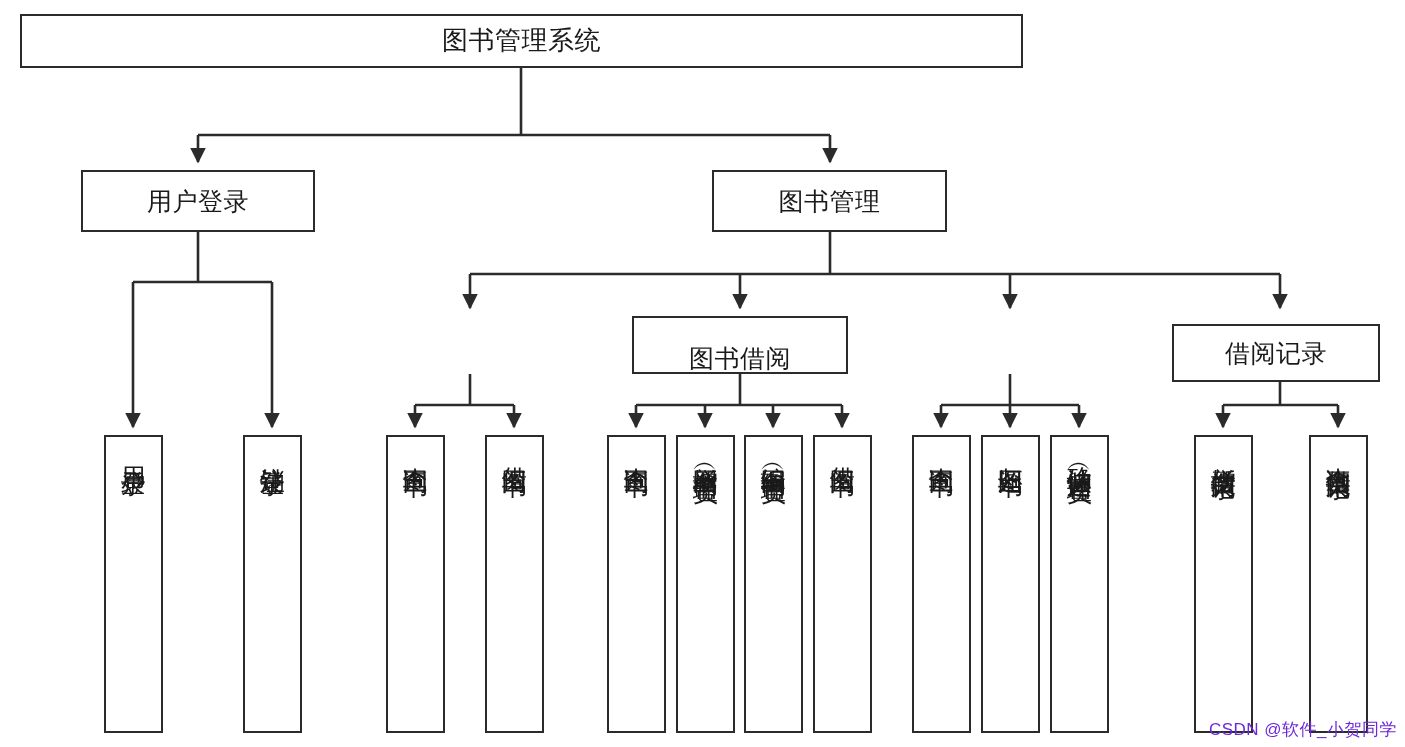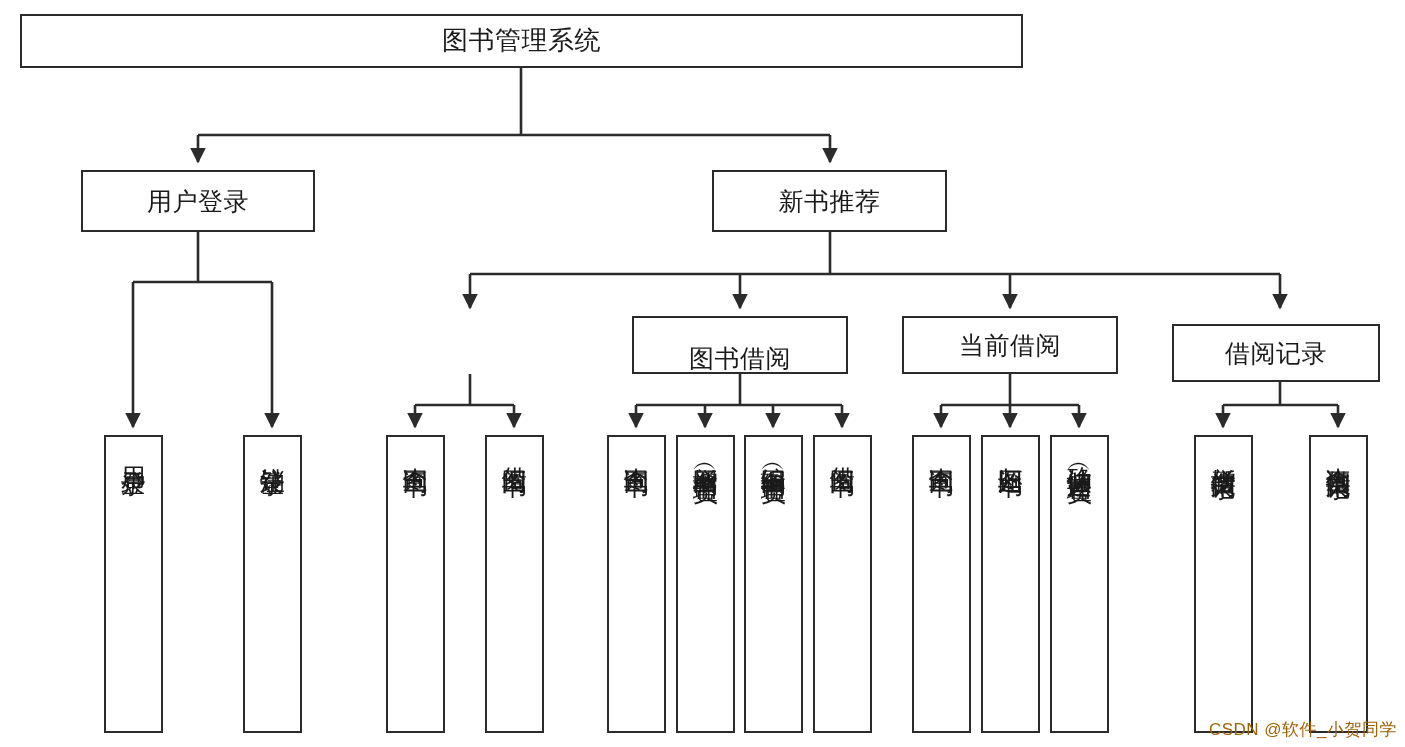--- a/index.html
+++ b/index.html
@@ -36,21 +36,21 @@
     line-height:1.14;
     letter-spacing:2px;
     white-space:nowrap;
     margin:0 auto;
   }
   #watermark{
     position:absolute;
     right:8px;
     bottom:6px;
     font-size:17px;
-    color:#a16207;
+    color:#6d28d9;
     letter-spacing:0.5px;
     white-space:nowrap;
     pointer-events:none;
   }
 </style>
 </head>
 <body>
 
 <div id="canvas">
 
@@ -105,28 +105,25 @@
   </svg>
 
   <div class="node h-node root" style="left:20px;top:14px;width:1003px;height:54px;">
     <span class="label">图书管理系统</span>
   </div>
 
   <div class="node h-node" style="left:81px;top:170px;width:234px;height:62px;">
     <span class="label">用户登录</span>
   </div>
   <div class="node h-node" style="left:712px;top:170px;width:235px;height:62px;">
-    <span class="label">新书推荐</span>
+    <span class="label">图书管理</span>
   </div>
 
   <div class="node h-node" style="left:632px;top:316px;width:216px;height:58px;align-items:flex-end;">
     <span class="label">图书借阅</span>
-  </div>
-  <div class="node h-node" style="left:902px;top:316px;width:216px;height:58px;">
-    <span class="label">当前借阅</span>
   </div>
   <div class="node h-node" style="left:1172px;top:324px;width:208px;height:58px;">
     <span class="label">借阅记录</span>
   </div>
 
   <div class="node v-node" style="left:104px;top:435px;width:59px;height:298px;">
     <span class="label">用户登录</span>
   </div>
   <div class="node v-node" style="left:243px;top:435px;width:59px;height:298px;">
     <span class="label">注销登录</span>

